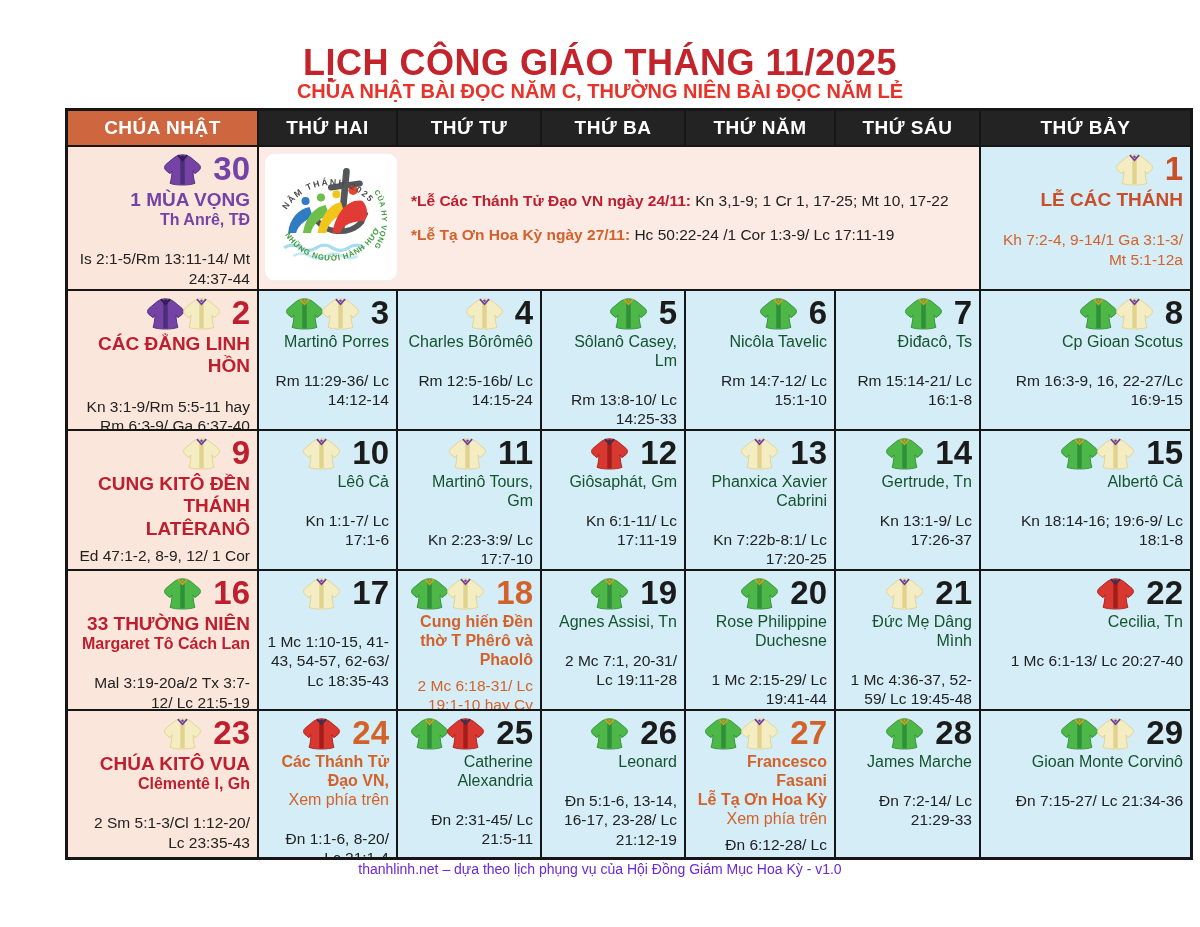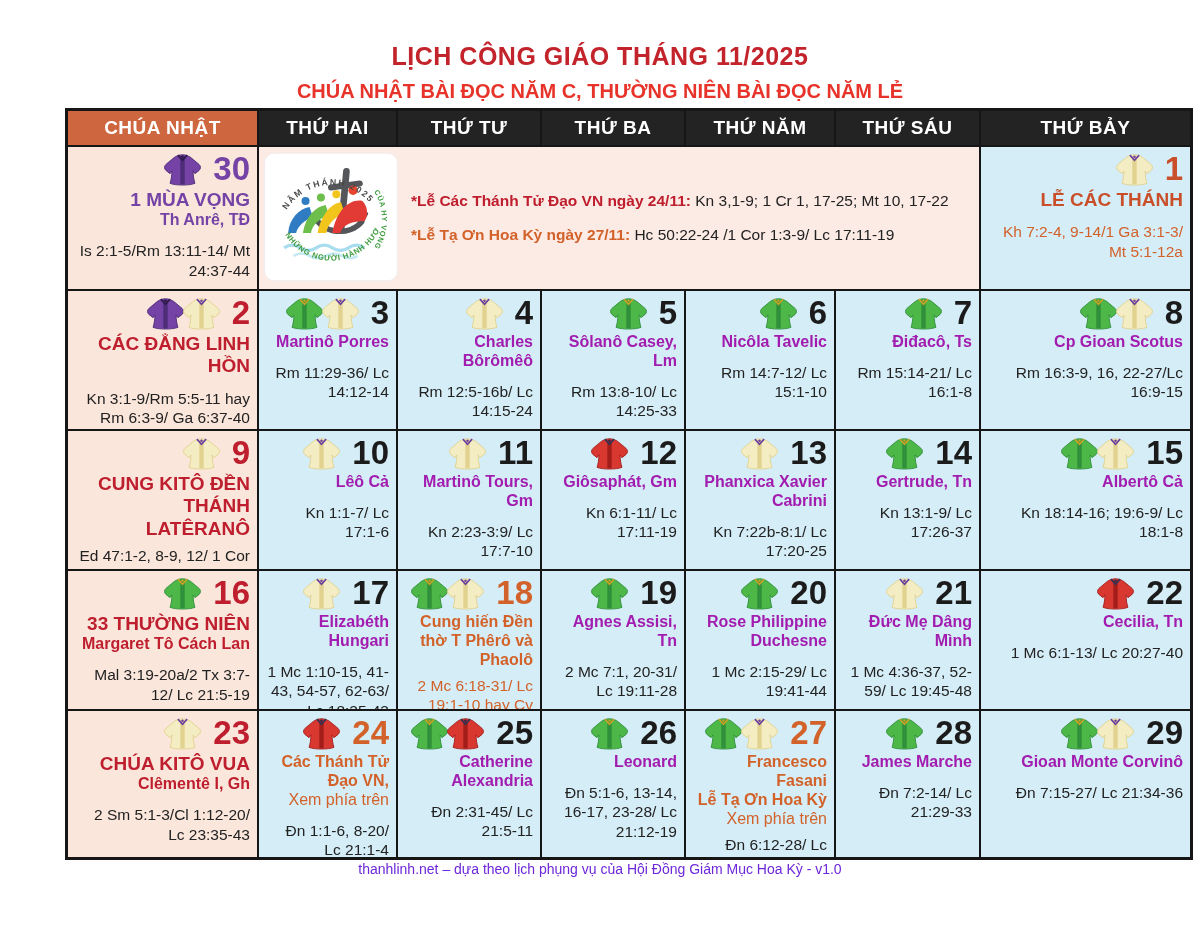--- a/index.html
+++ b/index.html
@@ -1,18 +1,18 @@
 <!DOCTYPE html>
 <html style="--title-red: #C3232A; --subtitle-red: #E73329; --header-orange: #CE6740; --header-dark: #232323; --grid-line: #161616; --sunday-bg: #FAE6DB; --note-bg: #FCEAE4; --weekday-bg: #D5EDF7; --dark-red: #BE1E2D; --purple: #7443A5; --orange: #D2622A; --orange-red: #C94F2A;"><head>
 <meta charset="utf-8">
 <style>
   html,body{margin:0;padding:0;width:1200px;height:927px;background:#fff;
     font-family:"Liberation Sans",sans-serif;overflow:hidden;position:relative}
   #page-title{position:absolute;top:42px;left:0;right:0;text-align:center;
-    font-size:25px;font-weight:bold;color:var(--title-red);letter-spacing:.5px}
+    font-size:36px;font-weight:bold;color:var(--title-red);letter-spacing:.5px}
   #page-subtitle{position:absolute;top:80px;left:0;right:0;text-align:center;
     font-size:20px;font-weight:bold;color:var(--subtitle-red)}
   #calendar{position:absolute;left:65px;top:108px;width:1122px;
     display:grid;grid-template-columns:189px 137px 142px 142px 148px 143px 1fr;
     grid-template-rows:34px 142px 138px 138px 138px 146px;
     gap:2px;background:var(--grid-line);border:3px solid var(--grid-line)}
   .hdr{background:var(--header-dark);color:#fff;font-weight:bold;font-size:19px;
     display:flex;align-items:center;justify-content:center;letter-spacing:.5px}
   .hdr-sun{background:var(--header-orange)}
   .cell{padding:2px 7px 4px;display:flex;flex-direction:column;align-items:flex-end;
@@ -22,27 +22,27 @@
   .bg-note{background:var(--note-bg)}
   .day-row{display:flex;align-items:center;justify-content:flex-end;height:40px;flex:0 0 auto}
   .vest{width:41px;height:35px;flex:0 0 auto}
   .vest + .vest{margin-left:-5px}
   .day-num{font-size:33px;font-weight:bold;line-height:36px;margin-left:10px}
   .num-black{color:#1B1B1B}.num-dark_red{color:var(--dark-red)}
   .num-purple{color:var(--purple)}.num-orange{color:var(--orange)}
   .num-orange_red{color:var(--orange-red)}
   .name{font-size:16px;line-height:1.18}
   .name .big{font-size:19px}
-  .ln-black{color:#a21caf;font-weight:bold}
+  .ln-black{color:#14532d;font-weight:normal}
   .ln-red{color:var(--dark-red);font-weight:bold}
   .ln-purple{color:var(--purple);font-weight:bold}
   .ln-orange{color:var(--orange);font-weight:bold}
   .ln-orange_reg{color:var(--orange);font-weight:normal}
   .ln-orangered{color:var(--orange-red);font-weight:bold}
-  .readings{font-size:15.5px;line-height:1.25;margin-top:11px}
+  .readings{font-size:15.5px;line-height:1.25;margin-top:19px}
   .rd-dark{color:#222}
   .rd-orange{color:var(--orange)}
   .note-cell{grid-column:2 / 7;position:relative;display:flex;flex-direction:column;
     justify-content:center;align-items:flex-start;text-align:left;
     padding:8px 10px 8px 152px;gap:16px}
   .logo{position:absolute;left:5px;top:4px;width:134px;height:132px}
   .note-line{font-size:15.5px;color:#222}
   .note-prefix{font-weight:bold}
   .np-red{color:var(--dark-red)}
   .np-orange{color:var(--orange)}
@@ -452,23 +452,20 @@
     <path d="M22,3 C19,3 16,4 13,6 L4,13.5 C2,15.5 2,18 4,20 L8.5,23.5 L10.5,20.5
              C10.5,26 9.5,31 8.5,34 C14,36.5 30,36.5 35.5,34
              C34.5,31 33.5,26 33.5,20.5 L35.5,23.5 L40,20
              C42,18 42,15.5 40,13.5 L31,6 C28,4 25,3 22,3 Z" fill="#F4EDC3" stroke="#E2D28F" stroke-width="1"></path>
     <rect x="19.6" y="4.5" width="4.8" height="30.5" fill="#E2D28F"></rect>
     <path d="M17,3.4 L22,9 L27,3.4" fill="none" stroke="#6B3FA0" stroke-width="1.8"></path>
     <circle cx="22" cy="5.2" r="1.3" fill="#6B3FA0"></circle>
   </svg>
         <span class="day-num num-black">17</span>
       </div>
-      <div class="name">
-        <div class="ln-black">Elizabéth Hungari</div>
-      </div>
       <div class="readings rd-dark" style="">1 Mc 1:10-15, 41-43, 54-57, 62-63/ Lc 18:35-43</div>
     </div>
     <div class="cell bg-weekday">
       <div class="day-row">
         <svg class="vest" viewBox="0 0 44 38">
     <path d="M22,3 C19,3 16,4 13,6 L4,13.5 C2,15.5 2,18 4,20 L8.5,23.5 L10.5,20.5
              C10.5,26 9.5,31 8.5,34 C14,36.5 30,36.5 35.5,34
              C34.5,31 33.5,26 33.5,20.5 L35.5,23.5 L40,20
              C42,18 42,15.5 40,13.5 L31,6 C28,4 25,3 22,3 Z" fill="#4DB848" stroke="#2F8F3B" stroke-width="1"></path>
     <rect x="19.6" y="4.5" width="4.8" height="30.5" fill="#2F8F3B"></rect>

